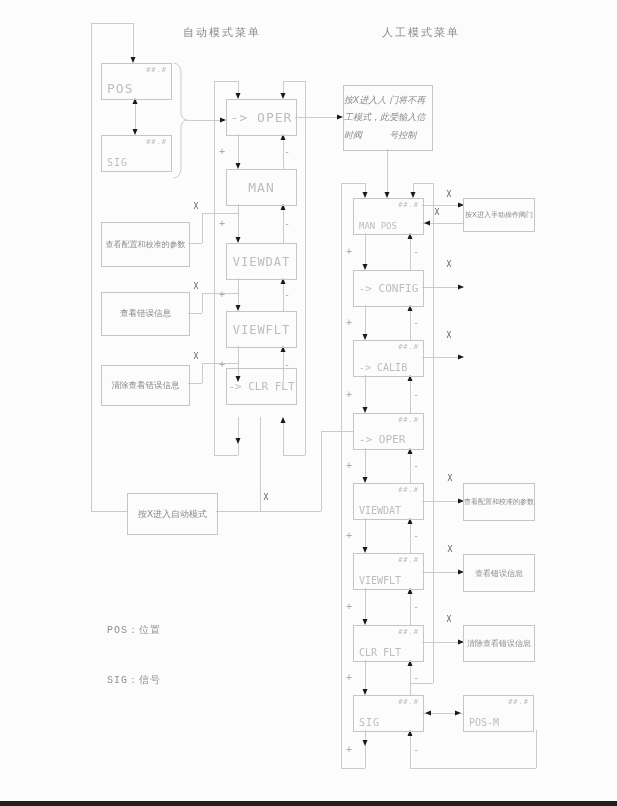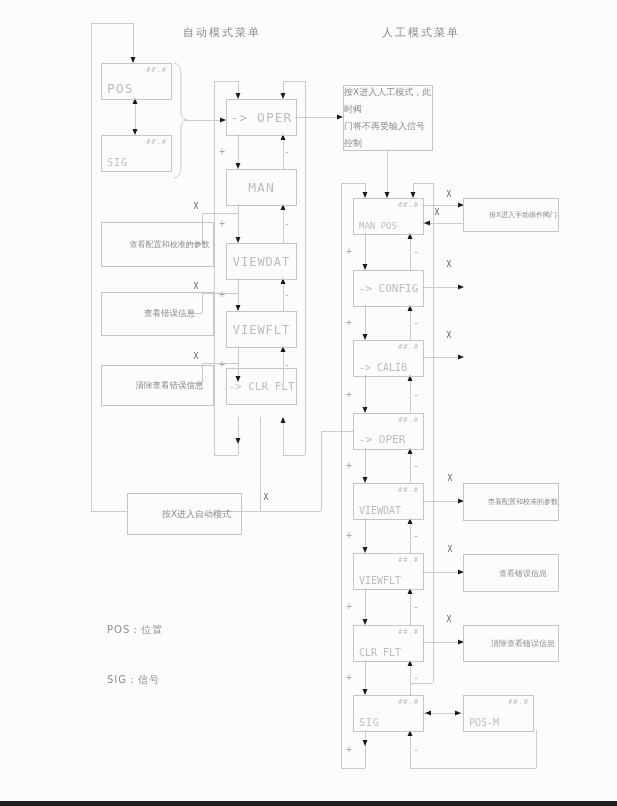--- a/index.html
+++ b/index.html
@@ -7,29 +7,29 @@
   #canvas{position:relative;width:617px;height:806px;background:#fcfcfc;overflow:hidden;}
   #lines{position:absolute;left:0;top:0;}
   .bx{position:absolute;width:69px;height:35px;border:1px solid #c5c5c5;background:transparent;}
   .c{position:absolute;inset:0;display:flex;align-items:center;justify-content:center;
      font-family:"DejaVu Sans Mono",monospace;color:#bdbdbd;letter-spacing:1px;}
   .l{position:absolute;left:5px;bottom:3px;font-family:"DejaVu Sans Mono",monospace;
      color:#bdbdbd;letter-spacing:1px;}
   .v{position:absolute;right:4px;top:2px;font-size:7px;color:#bdbdbd;
      font-family:"DejaVu Sans Mono",monospace;letter-spacing:1px;}
   .ann{position:absolute;border:1px solid #c5c5c5;display:flex;align-items:center;
-     justify-content:center;color:#8a8a8a;white-space:nowrap;padding-left:24px;}
+     justify-content:center;color:#8a8a8a;white-space:nowrap;}
   .title{position:absolute;width:120px;text-align:center;font-size:11px;color:#8a8a8a;letter-spacing:2px;}
   .pm{position:absolute;font-size:10px;color:#ababab;transform:translate(-50%,-50%);
      font-family:"DejaVu Sans Mono",monospace;}
   .xm{position:absolute;font-size:8px;color:#5f5f5f;transform:translate(-50%,-50%);
      font-family:"DejaVu Sans Mono",monospace;}
-  .legend{position:absolute;font-size:10px;color:#8f8f8f;letter-spacing:1px;}
-  .note{position:absolute;border:1px solid #c5c5c5;display:flex;flex-direction:column;
-     align-items:center;justify-content:center;color:#8a8a8a;font-size:9px;line-height:1.9;}
+  .legend{position:absolute;font-size:10px;color:#8f8f8f;letter-spacing:1px;font-family:Liberation Mono, monospace;}
+  .note{position:absolute;border:1px solid #c5c5c5;display:flex;
+     align-items:center;justify-content:center;color:#8a8a8a;font-size:9px;line-height:1.9;font-style:italic;}
   #bottombar{position:absolute;left:0;top:801px;width:617px;height:5px;background:#202020;}
 </style>
 </head>
 <body>
 
 <div id="canvas">
 
   <svg id="lines" width="617" height="806" viewBox="0 0 617 806" stroke="#cbcbcb" stroke-width="1" fill="none" shape-rendering="crispEdges">
 
     <line x1="91" y1="23" x2="91" y2="511"></line>

